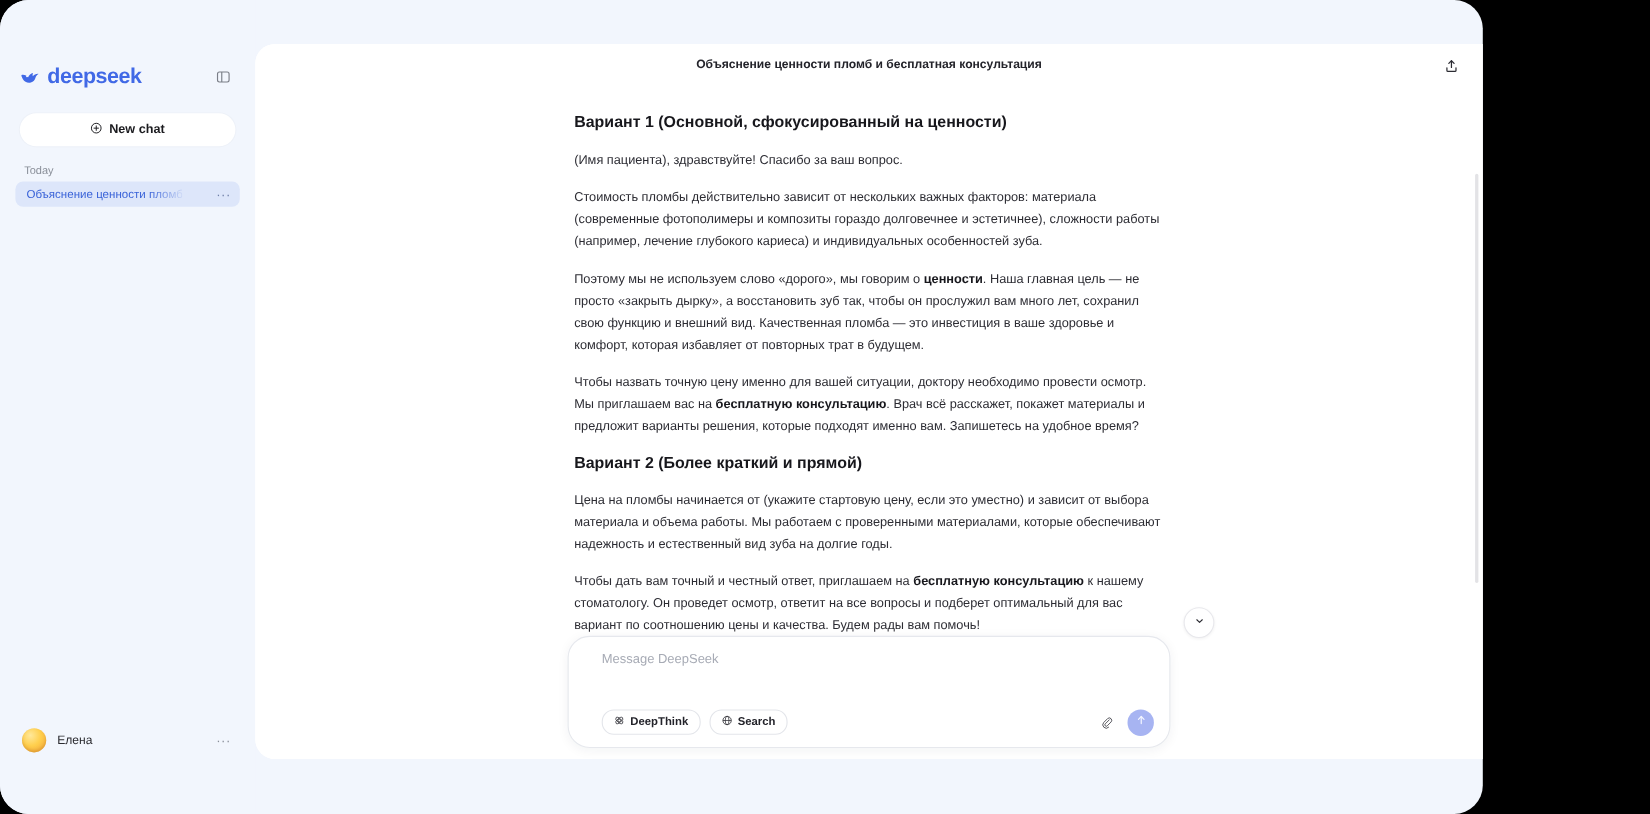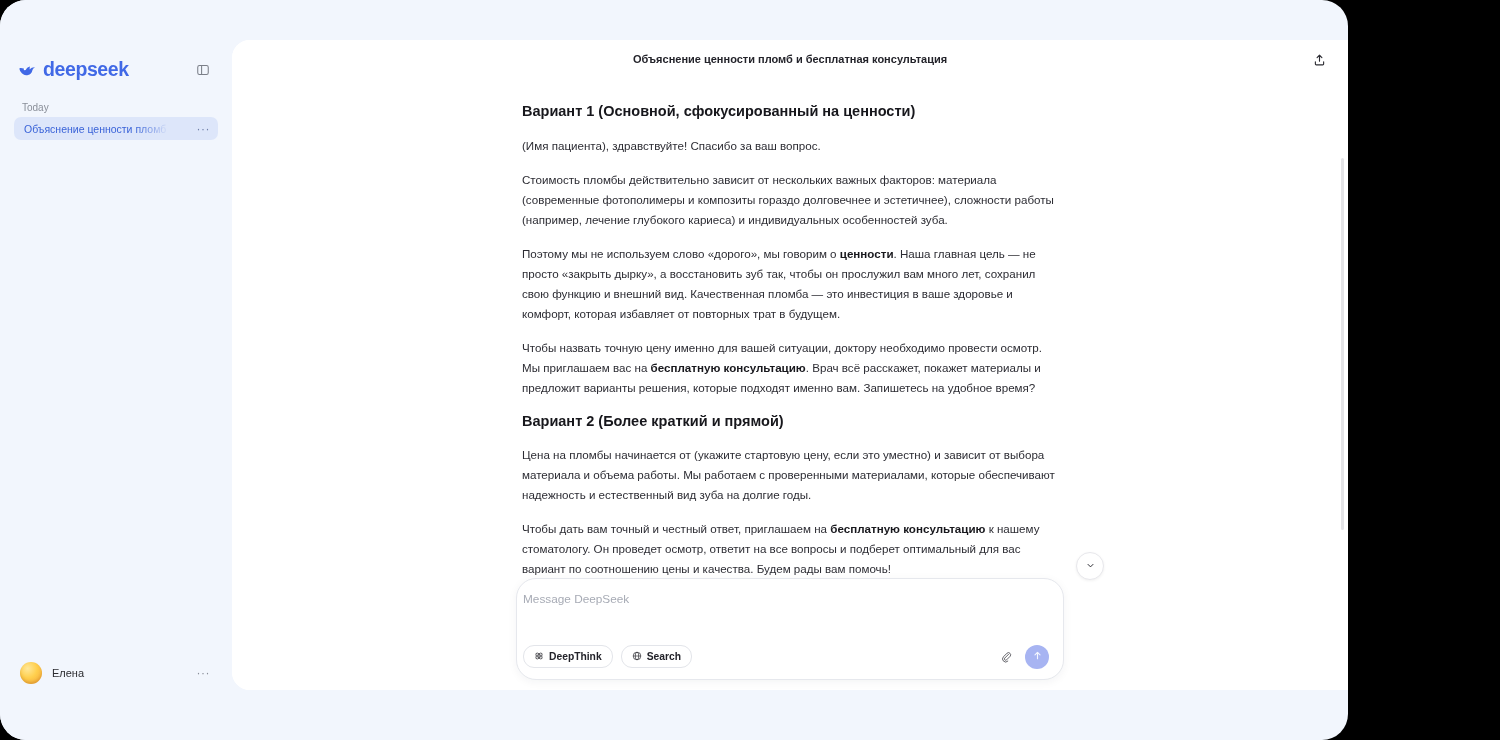--- a/index.html
+++ b/index.html
@@ -254,21 +254,21 @@
     left: 50%;
     transform: translateX(-50%);
     bottom: 10px;
     width: 548px;
     z-index: 8;
   }
   .composer {
     background: #ffffff;
     border: 1px solid #e6e8ed;
     border-radius: 20px;
-    padding: 13px 14px 10px 6px;
+    padding: 13px 14px 10px 30px;
     box-shadow: 0 2px 10px rgba(20,30,60,0.05);
   }
   .composer-input {
     font-size: 11.8px;
     color: #a7abb5;
     min-height: 34px;
     outline: none;
     cursor: text;
   }
   .composer-row {
@@ -337,20 +337,30 @@
         <span class="brand-name">deepseek</span>
       </div>
       <div class="panel-toggle">
         <svg width="14" height="14" viewBox="0 0 20 20">
           <rect x="2.5" y="3.5" width="15" height="13" rx="2.5" fill="none" stroke="#7b7f88" stroke-width="1.5"></rect>
           <line x1="8" y1="3.5" x2="8" y2="16.5" stroke="#7b7f88" stroke-width="1.5"></line>
         </svg>
       </div>
     </div>
 
+    <div class="new-chat">
+      <span>
+        <svg width="11" height="11" viewBox="0 0 20 20">
+          <circle cx="10" cy="10" r="8" fill="none" stroke="#1b1b1f" stroke-width="1.6"></circle>
+          <line x1="10" y1="6.3" x2="10" y2="13.7" stroke="#1b1b1f" stroke-width="1.6" stroke-linecap="round"></line>
+          <line x1="6.3" y1="10" x2="13.7" y2="10" stroke="#1b1b1f" stroke-width="1.6" stroke-linecap="round"></line>
+        </svg>
+      </span>
+      <span class="new-chat-label">New chat</span>
+    </div>
 
     <div class="section-label">Today</div>
 
     <div class="chat-item">
       <span class="chat-item-label">Объяснение ценности пломб</span>
       <span class="chat-item-more">···</span>
     </div>
 
     <div class="sidebar-user">
       <div class="avatar"></div>

